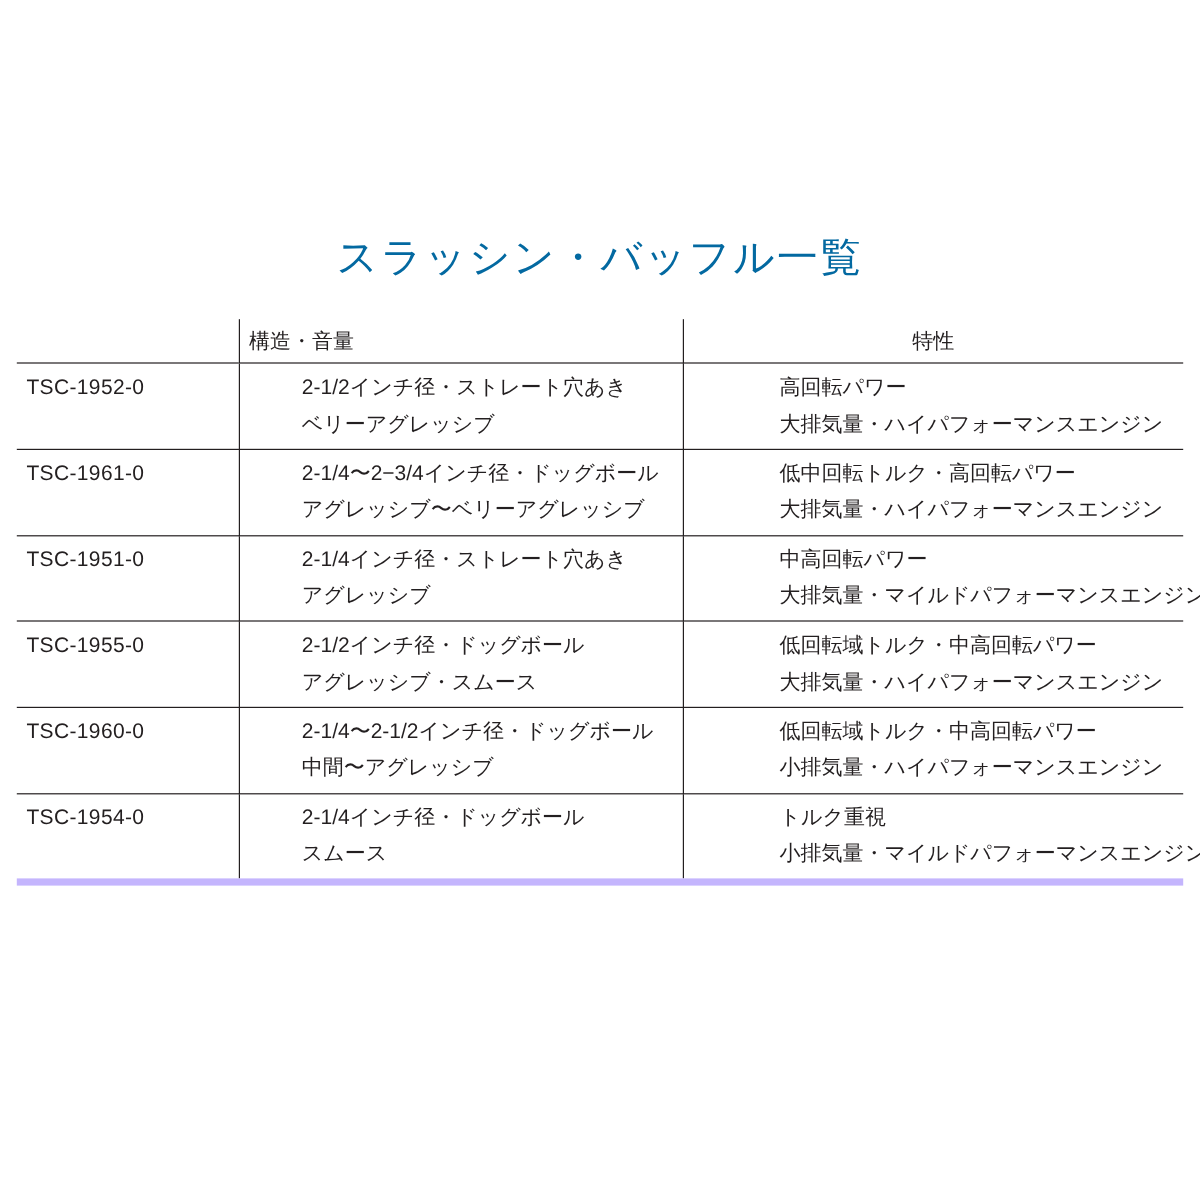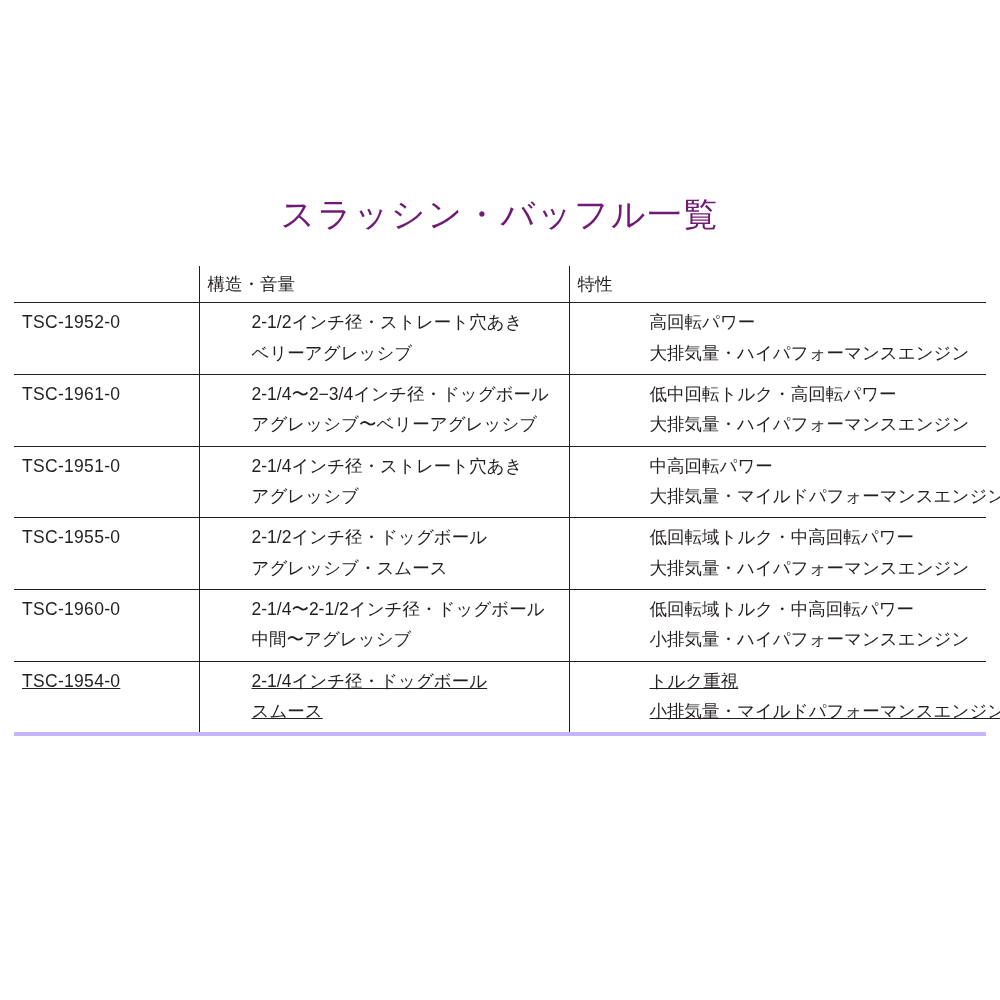--- a/index.html
+++ b/index.html
@@ -21,21 +21,21 @@
     box-sizing: border-box;
   }
   .doc-title {
     position: absolute;
     left: 0;
     top: 192px;
     width: 1000px;
     text-align: center;
     font-size: 34px;
     letter-spacing: 2px;
-    color: #701a75;
+    color: #0369a1;
     font-family: "Liberation Sans", "DejaVu Sans", sans-serif;
     font-weight: 400;
   }
   .spec-table {
     position: absolute;
     left: 14px;
     top: 266px;
     width: 972px;
     border-collapse: collapse;
     table-layout: fixed;
@@ -65,33 +65,33 @@
     border-top: none;
     border-bottom: none;
   }
   .spec-table thead th.h-struct {
     border-top: none;
     margin-left: 28px;
   }
   .spec-table thead th.h-feat {
     border-top: none;
     border-right: none;
+    text-align: center;
   }
   .spec-table tbody td.cell-code {
     border-left: none;
     white-space: nowrap;
     letter-spacing: 0.3px;
   }
   .spec-table tbody td.cell-feat {
     border-right: none;
     padding-left: 36px;
   }
   .spec-table tbody tr:last-child td {
-    border-bottom: 4px solid #c4b5fd;
-    text-decoration: underline;
+    border-bottom: 6px solid #c4b5fd;
   }
   .line {
     display: block;
     white-space: nowrap;
     margin-left: 44px;
   }
   .line + .line {
     margin-top: 2px;
   }
 </style>

